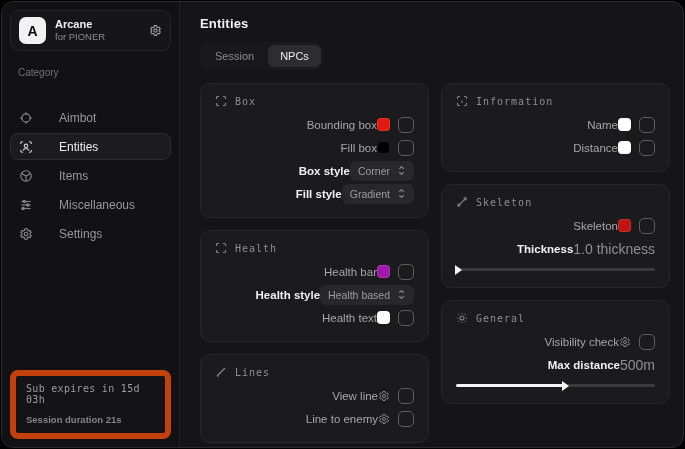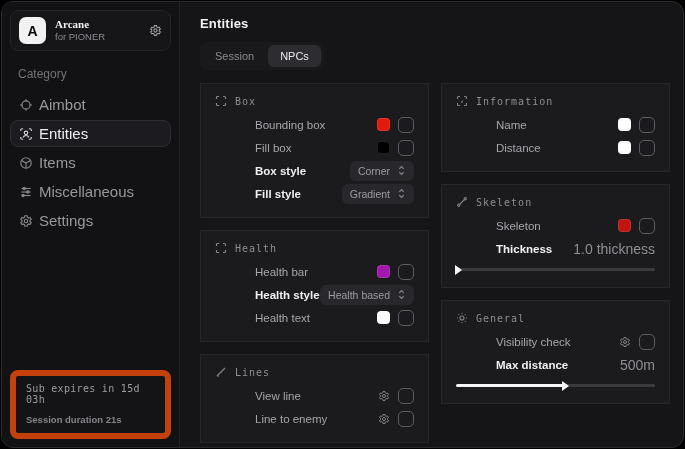--- a/index.html
+++ b/index.html
@@ -9,48 +9,48 @@
             border:1px solid #2b2b2e; border-radius:12px; display:flex; overflow:hidden; }
 
   
   .sidebar { width:178px; background:#121214; border-right:1px solid #232326;
              display:flex; flex-direction:column; padding:8px; }
   .brand { border:1px solid #26262a; border-radius:9px; background:#161619;
            display:flex; align-items:center; gap:9px; padding:6px 8px; }
   .logo { width:27px; height:27px; border-radius:7px; background:#f2f2f2; color:#0a0a0a;
           font-weight:bold; font-size:14px; display:flex; align-items:center; justify-content:center; }
   .brand-text { flex:1; line-height:1.25; }
-  .brand-name { color:#f0f0f2; font-size:11px; font-weight:bold;font-family:Liberation Serif, serif; }
+  .brand-name { color:#f0f0f2; font-size:11px; font-weight:bold; }
   .brand-sub { color:#8b8b90; font-size:9.5px; }
   .brand-gear { color:#9a9a9f; display:flex; }
-  .cat-label { color:#737378; font-size:12px; margin:16px 8px 10px; }
+  .cat-label { color:#737378; font-size:10px; margin:16px 8px 26px; }
   .nav { display:flex; flex-direction:column; gap:2px; }
-  .nav-item { display:flex; align-items:center; gap:6px; height:27px; padding:0 8px;
-              border:1px solid transparent; border-radius:8px; color:#98989d; font-size:15px; cursor:pointer; }
+  .nav-item { display:flex; align-items:center; gap:26px; height:27px; padding:0 8px;
+              border:1px solid transparent; border-radius:8px; color:#98989d; font-size:12px; cursor:pointer; }
   .nav-item.active { background:#1c1c20; border-color:#2d2d32; color:#ededf0; }
   .nav-item .nicon { display:flex; color:inherit; opacity:.85; }
   .side-footer { margin-top:auto; border:6px solid #c2410c; border-radius:8px;
                  background:#141417; padding:7px 10px 8px; }
   .sf1 { font-family:"DejaVu Sans Mono", monospace; font-size:10px; color:#9c9ca1; letter-spacing:.3px; }
   .sf2 { font-size:9.5px; color:#85858a; margin-top:9px; font-weight:bold; }
 
   
   .main { flex:1; padding:14px 13px 14px 20px; overflow:hidden; }
   .page-title { color:#f2f2f4; font-size:13px; font-weight:bold; letter-spacing:.2px; }
   .tabs { display:inline-flex; background:#19191c; border-radius:8px; padding:3px; margin-top:11px; gap:2px; }
   .tab { font-size:11px; padding:5px 12px; border-radius:6px; color:#8a8a8f; cursor:pointer; }
   .tab.active { background:#2d2d31; color:#ececef; }
   .grid { display:grid; grid-template-columns:1fr 1fr; gap:12px; margin-top:13px; align-items:start; }
   .col { display:flex; flex-direction:column; gap:12px; }
 
-  .card { background:#1b1b1e; border:1px solid #27272b; border-radius:0; padding:11px 14px 12px; }
+  .card { background:#1b1b1e; border:1px solid #27272b; border-radius:10px; padding:11px 14px 12px; }
   .card-head { display:flex; align-items:center; gap:8px; color:#8e8e93;
                font-family:"DejaVu Sans Mono", monospace; font-size:10px; letter-spacing:1px; margin-bottom:6px; }
   .card-head .hicon { display:flex; opacity:.9; }
-  .row { display:flex; align-items:center; justify-content:space-between; height:23px;margin-left:40px; }
+  .row { display:flex; align-items:center; justify-content:flex-end; height:23px; }
   .row-label { color:#a6a6ab; font-size:11.5px; }
   .row-label.strong { color:#f0f0f3; font-weight:bold; }
   .row-right { display:flex; align-items:center; gap:8px; }
   .swatch { width:13px; height:13px; border-radius:4px; border:1px solid rgba(255,255,255,.12); cursor:pointer; }
   .checkbox { width:16px; height:16px; border-radius:5px; border:1.5px solid #5d5d63; background:transparent; cursor:pointer; }
   .dropdown { display:flex; align-items:center; gap:7px; background:#28282c; border-radius:6px;
               padding:4px 8px; color:#9c9ca1; font-size:10.5px; cursor:pointer; }
   .dropdown .dicon { display:flex; opacity:.8; }
   .mini-gear { color:#85858a; display:flex; cursor:pointer; }
   .value-text { color:#8f8f94; font-size:14px; }

